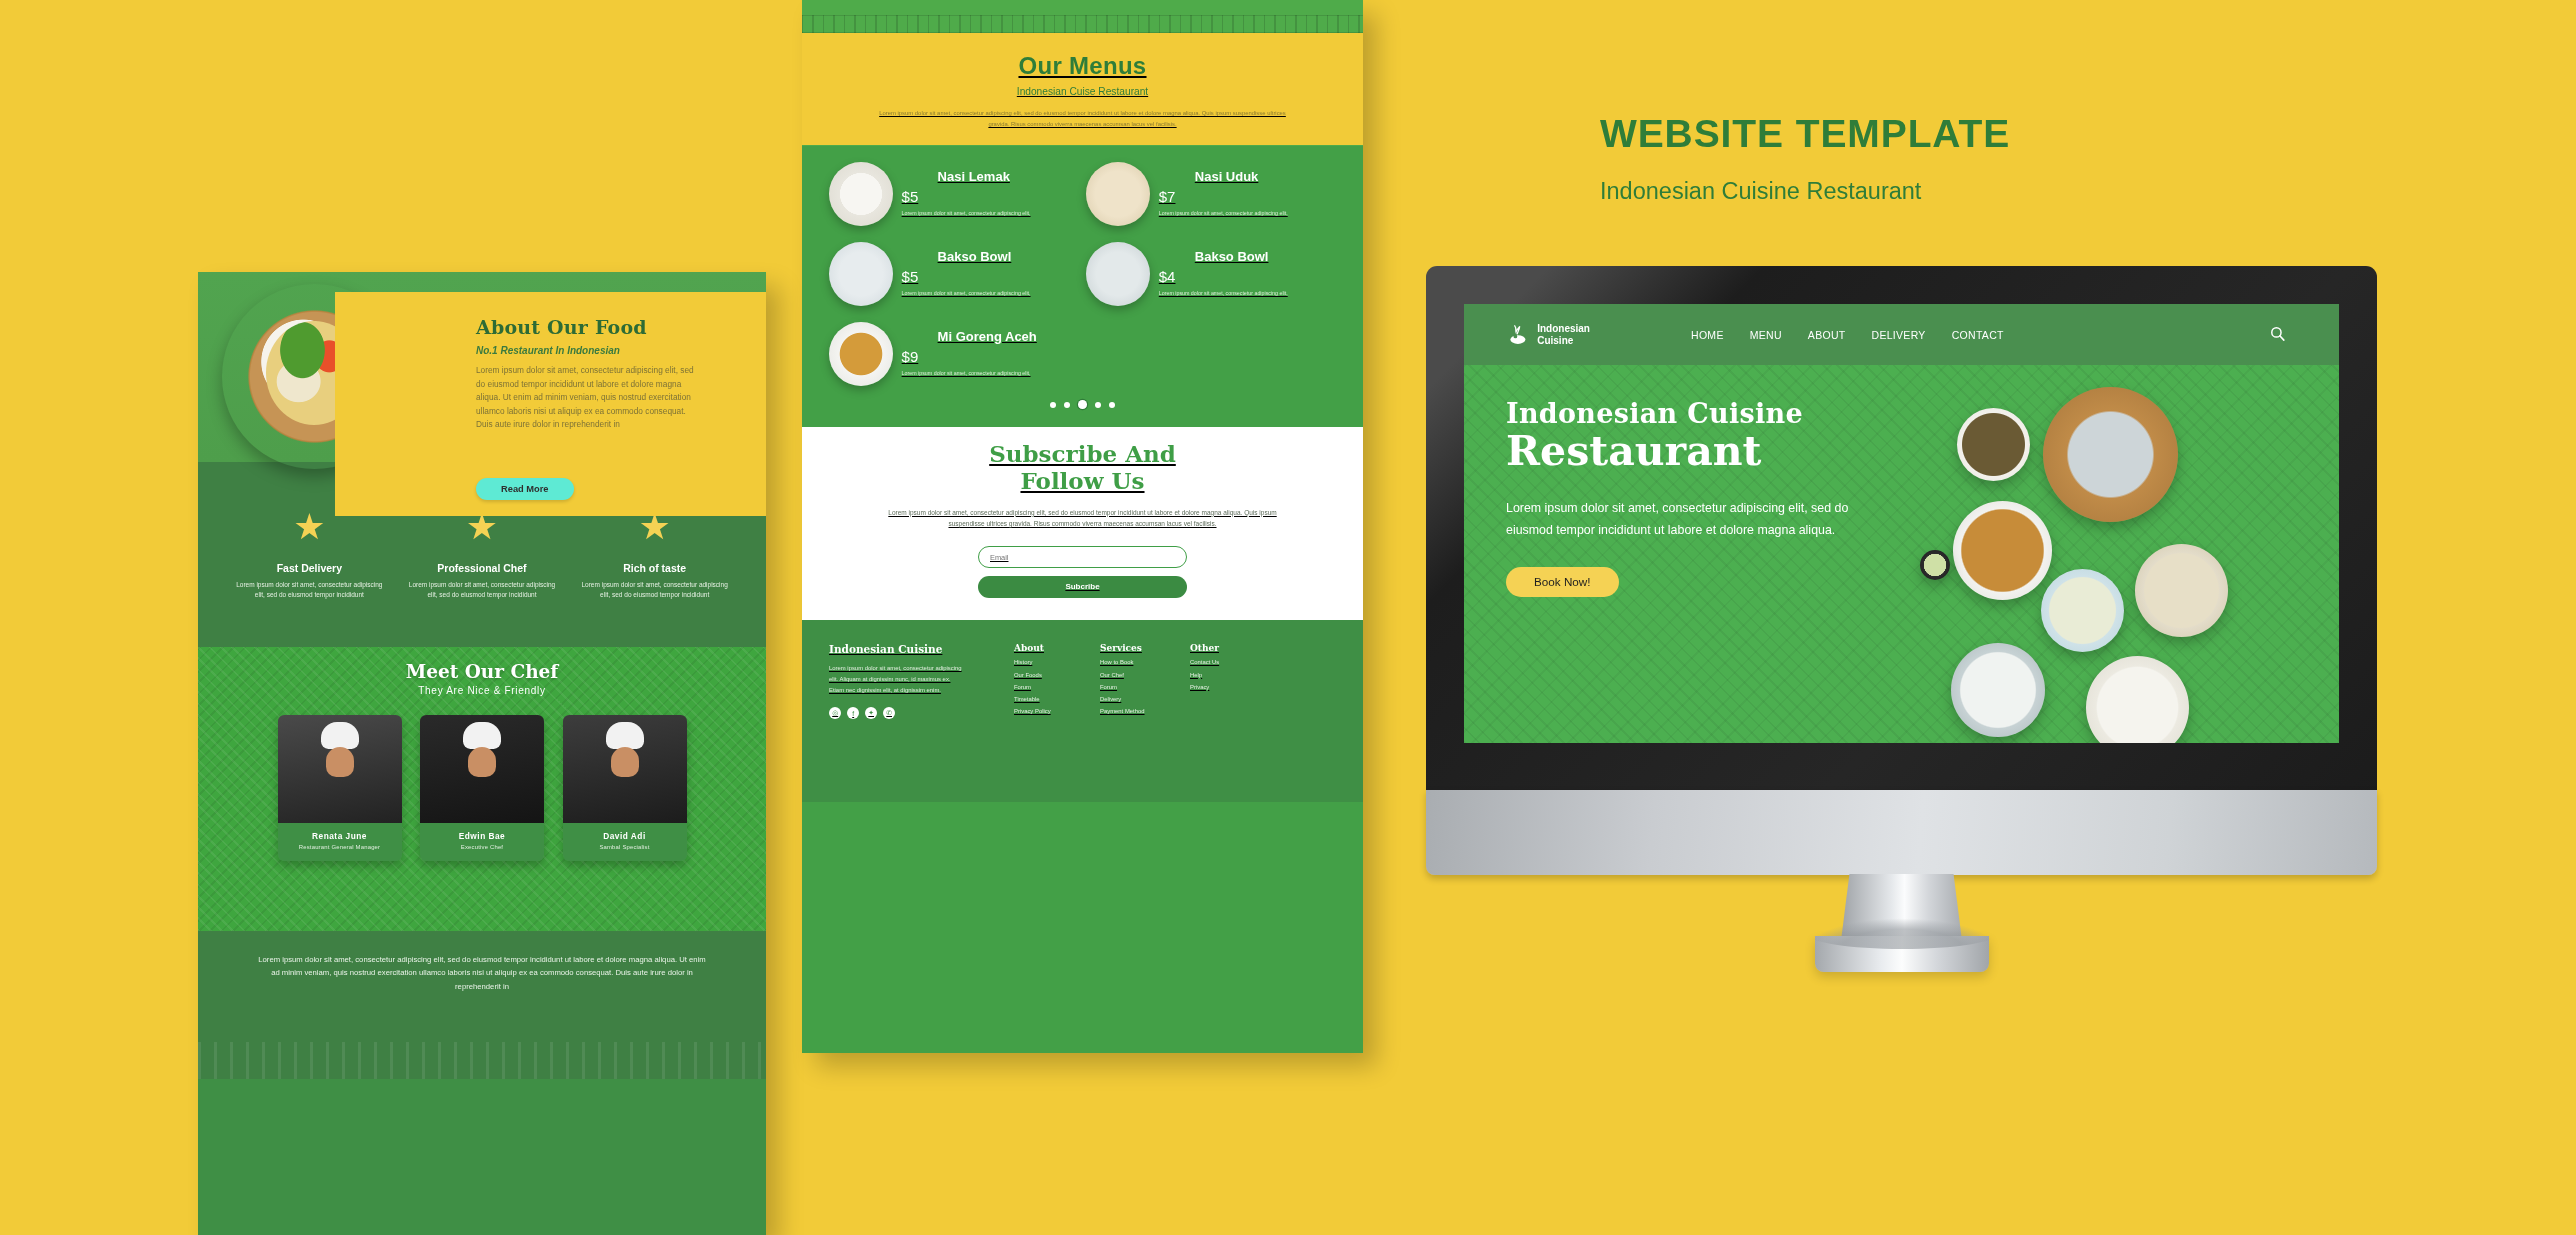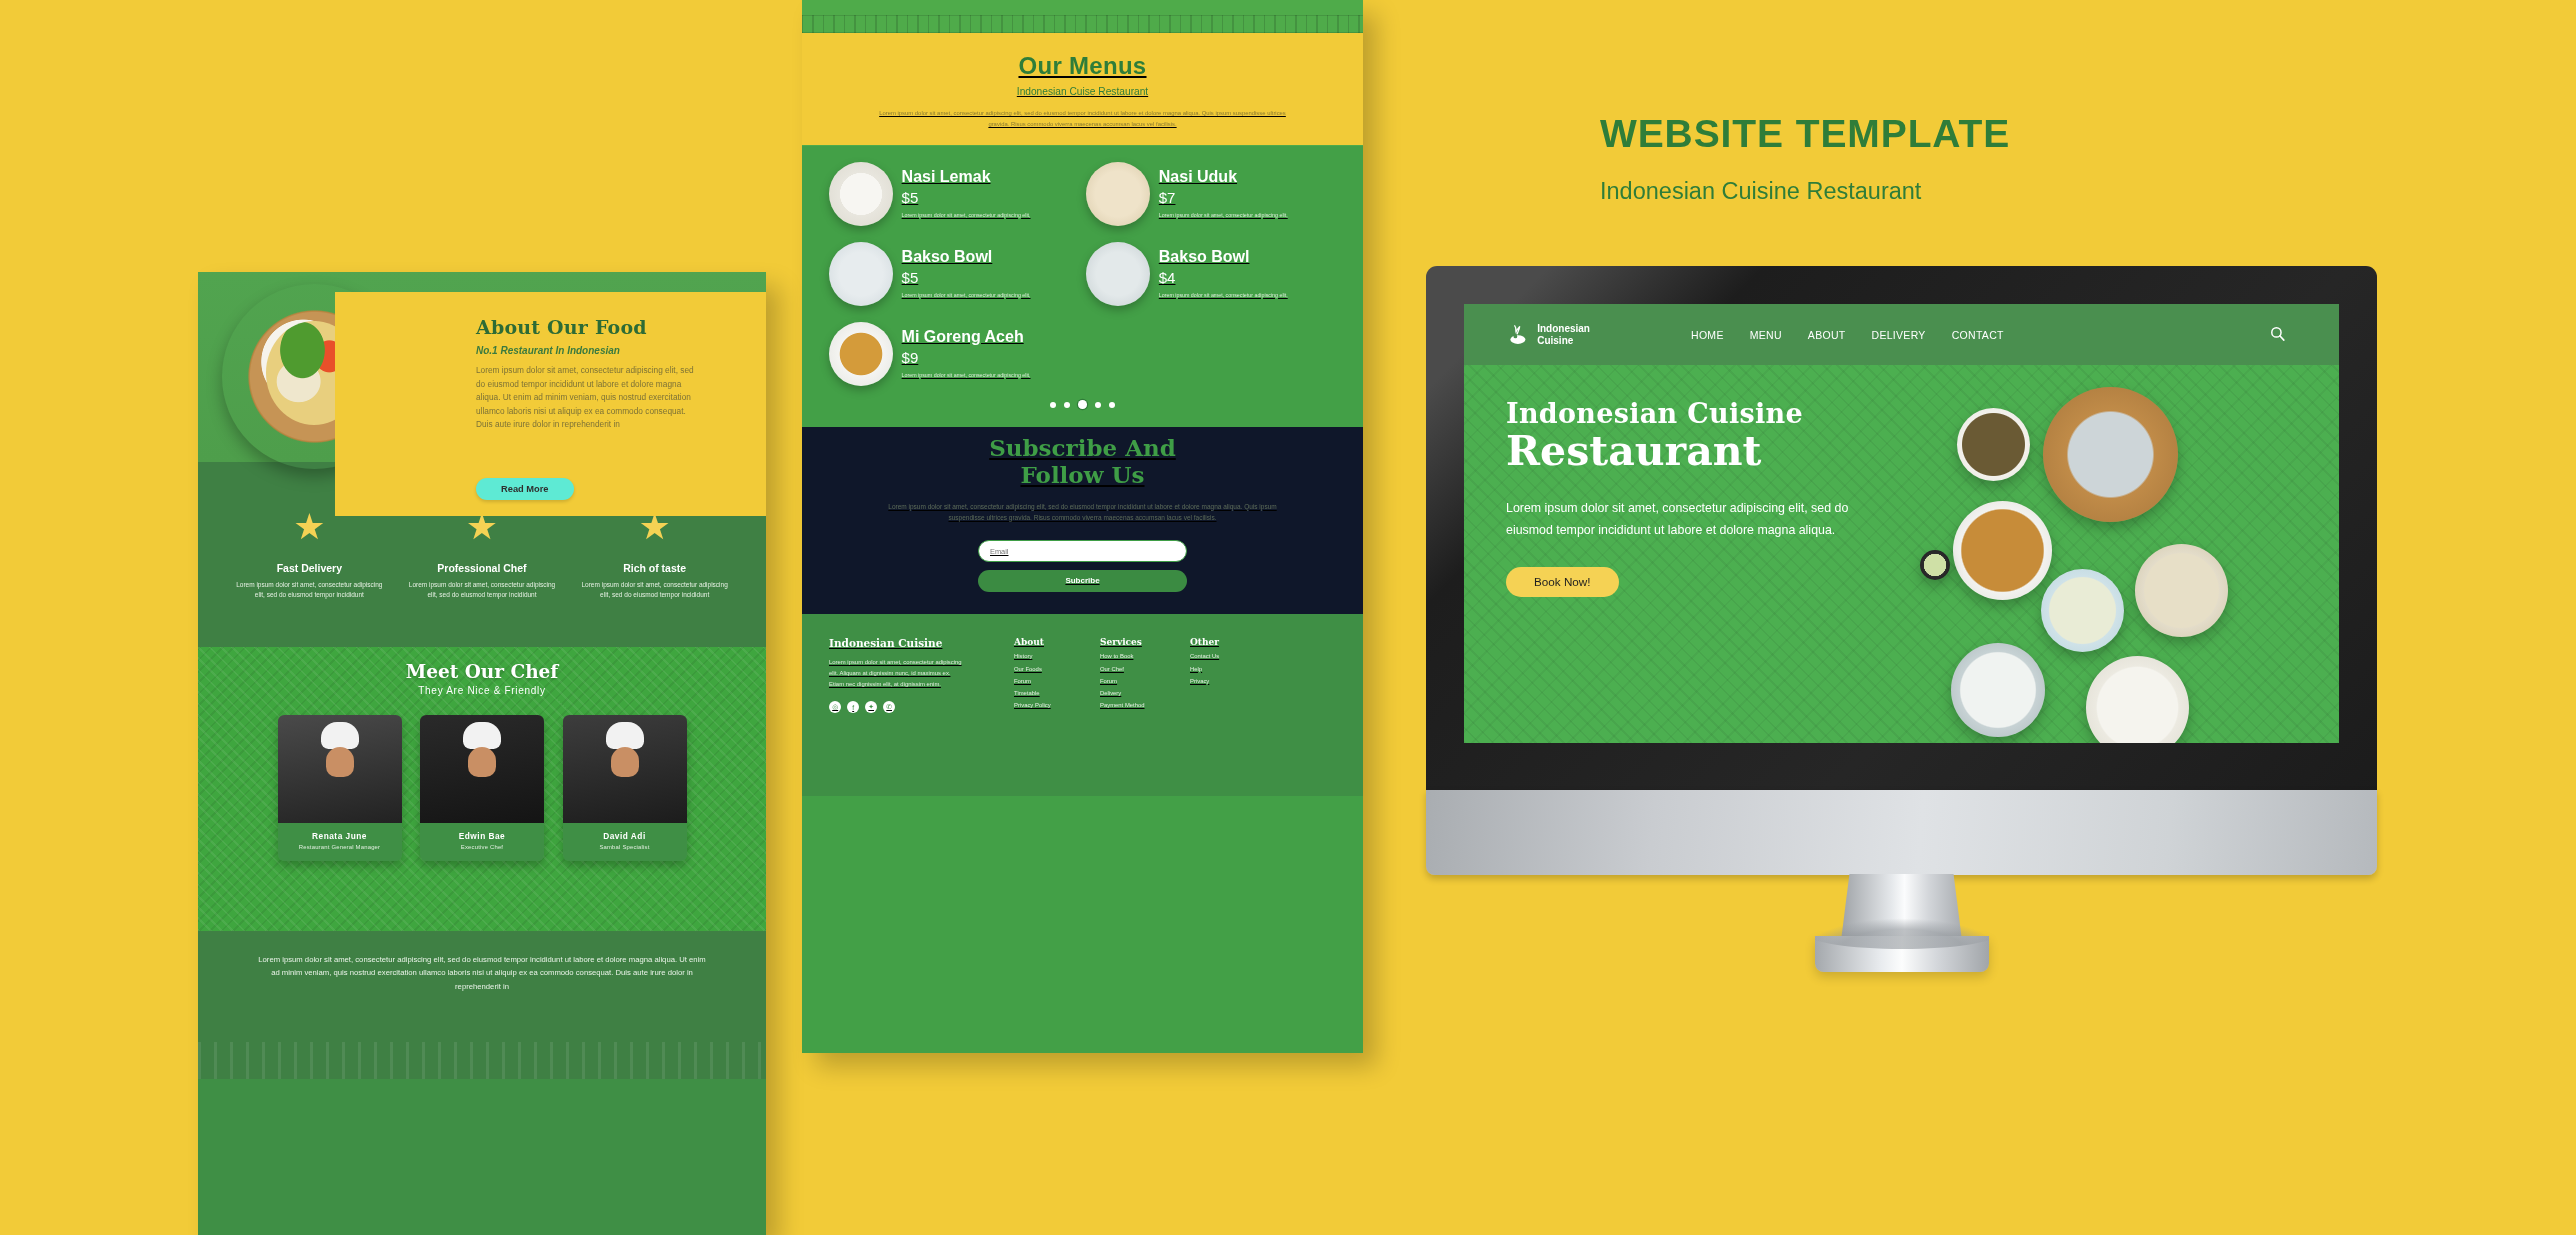--- a/index.html
+++ b/index.html
@@ -196,35 +196,35 @@
     flex: 0 0 64px;
     box-shadow: 0 4.3px 9.3px rgba(0,0,0,.25);
   }
   .mp-item-img.i1 { background: radial-gradient(circle at 50% 50%, #f7f6f2 0 46%, #e8e6de 47%, #dcd9cf 100%); }
   .mp-item-img.i2 { background: radial-gradient(circle at 50% 50%, #efe3c9 0 50%, #d8c9a8 100%); }
   .mp-item-img.i3 { background: radial-gradient(circle at 50% 50%, #e7ecee 0 48%, #cfd8dc 100%); }
   .mp-item-img.i4 { background: radial-gradient(circle at 50% 50%, #e3e9ea 0 48%, #c5ced1 100%); }
   .mp-item-img.i5 { background: radial-gradient(circle at 50% 50%, #b8922f 0 44%, #f2f2ee 46%, #e6e6e0 100%); }
   .mp-item-img.i6 { background: radial-gradient(circle at 50% 50%, #d49b3a 0 46%, #f4f4f1 48%, #e4e4df 100%); }
   .mp-item-txt { flex: 1; }
-  .mp-item-name { font-size: 16px; font-weight: bold; color:#fff; }
+  .mp-item-name { font-size: 13px; font-weight: bold; color:#fff;margin-left:36px; }
   .mp-item-price { font-size: 15px; color:#fff; margin-top: 3.7px; font-weight: 400; }
   .mp-item-desc { font-size: 5.3px; color:#dff0dc; line-height: 1.7; margin-top: 4.3px; }
   .mp-dots {
     display: flex; gap: 8px; justify-content: center;
     padding: 16px 0 18.5px; background: #43a047;
   }
   .mp-dot { width: 6.2px; height: 6.2px; border-radius: 50%; background: #fff; }
   .mp-dot.active {
     width: 8.6px; height: 8.6px; background: #fff;
     box-shadow: 0 0 0 1.2px #2f7d39; margin-top: -1.2px;
   }
 
   .mp-subscribe {
-    background: #0f172a; padding: 8px 74px 22px; text-align: center;
+    background: #ffffff; padding: 14px 74px 22px; text-align: center;
   }
   .mp-sub-title {
     font-family: "DejaVu Serif", serif; font-weight: bold;
     font-size: 23px; color: #3f9e46; line-height: 1.15;
   }
   .mp-sub-desc { font-size: 6.5px; color: #5c6b59; line-height: 1.8; margin-top: 12.4px; }
   .mp-email {
     display: block; width: 209px; margin: 16px auto 0;
     padding: 5.6px 11px; font-size: 7.4px;
     border: 1px solid #3f9e46; border-radius: 12.4px;

